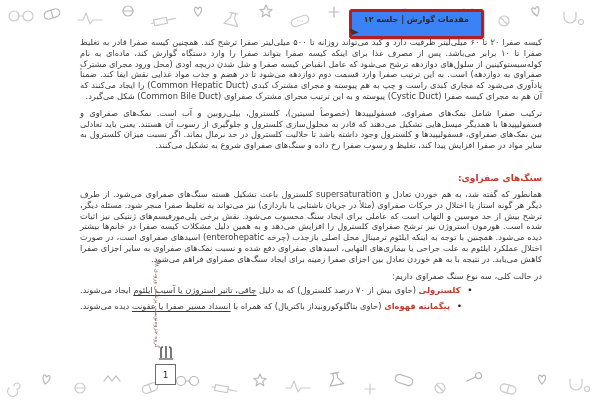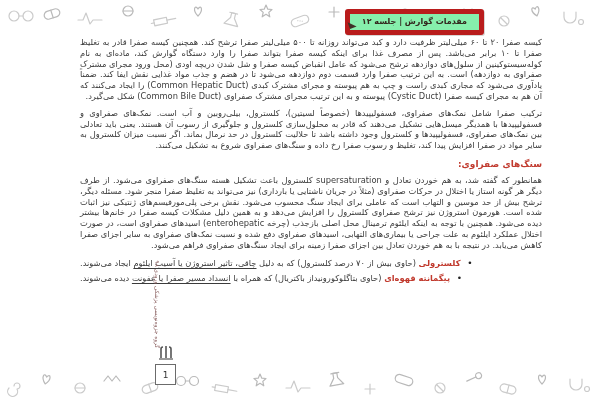--- a/index.html
+++ b/index.html
@@ -8,41 +8,41 @@
     background:#ffffff;
     font-family:"DejaVu Sans", sans-serif;
   }
   .page{position:absolute;inset:0;background:#fff;}
   .doodle{position:absolute;left:0;width:600px;pointer-events:none;}
   .doodle.top{top:0;}
   .doodle.bottom{bottom:0;}
 
   .header-tab{
     position:absolute;top:9px;right:116px;
-    background:#86efac;border:5px solid #b91c1c;border-radius:3px;
-    padding:3px 12px 4px 12px;
+    background:#3b82f6;border:3px solid #b91c1c;border-radius:3px;
+    padding:3px 12px 12px 12px;
     font-size:8px;font-weight:bold;color:#33281e;direction:rtl;
     box-shadow:1px 1px 0 #3f322733;
   }
   .header-tab:after{
     content:"";position:absolute;left:-5px;bottom:-4px;
     border:5px solid transparent;border-top-color:#3f3227;
     transform:rotate(25deg);
   }
 
   .content{
     position:absolute;top:37px;right:58px;left:80px;
     direction:rtl;text-align:justify;
     color:#3b3b3b;font-size:8.3px;line-height:10.8px;
   }
   h2.sec{
     font-size:9px;line-height:11px;margin:0 0 5px 0;
     color:#c13a2e;font-weight:bold;text-align:right;
   }
-  h2.sec.second{margin-top:8px;}
+  h2.sec.second{margin-top:22px;}
   p.body{margin:0 0 6px 0;}
   p.intro{margin:4px 0 3px 0;text-align:right;}
   .bullets{margin:0;padding:0 14px 0 0;list-style:none;}
   .bullets li{margin:0 0 3.2px 0;line-height:12.5px;text-align:left;}
   .bullets li:before{content:"•";color:#222;margin-left:4px;font-size:9px;}
   .term{color:#c13a2e;font-weight:bold;}
   .ul{text-decoration:underline;text-underline-offset:1.5px;}
 
   .margin-col{position:absolute;pointer-events:none;}
   .v-credit{
@@ -199,20 +199,21 @@
   </div>
 
   <div class="content">
 
     <p class="body">کیسه صفرا ۲۰ تا ۶۰ میلی‌لیتر ظرفیت دارد و کبد می‌تواند روزانه تا ۵۰۰ میلی‌لیتر صفرا ترشح کند. همچنین کیسه صفرا قادر به تغلیظ صفرا تا ۱۰ برابر می‌باشد. پس از مصرف غذا برای اینکه کیسه صفرا بتواند صفرا را وارد دستگاه گوارش کند، ماده‌ای به نام کوله‌سیستوکینین از سلول‌های دوازدهه ترشح می‌شود که عامل انقباض کیسه صفرا و شل شدن دریچه اودی (محل ورود مجرای مشترک صفراوی به دوازدهه) است. به این ترتیب صفرا وارد قسمت دوم دوازدهه می‌شود تا در هضم و جذب مواد غذایی نقش ایفا کند. ضمناً یادآوری می‌شود که مجاری کبدی راست و چپ به هم پیوسته و مجرای مشترک کبدی (Common Hepatic Duct) را ایجاد می‌کنند که آن هم به مجرای کیسه صفرا (Cystic Duct) پیوسته و به این ترتیب مجرای مشترک صفراوی (Common Bile Duct) شکل می‌گیرد.</p>
     <p class="body">ترکیب صفرا شامل نمک‌های صفراوی، فسفولیپیدها (خصوصاً لسیتین)، کلسترول، بیلی‌روبین و آب است. نمک‌های صفراوی و فسفولیپیدها با همدیگر میسل‌هایی تشکیل می‌دهند که قادر به محلول‌سازی کلسترول و جلوگیری از رسوب آن هستند. یعنی باید تعادلی بین نمک‌های صفراوی، فسفولیپیدها و کلسترول وجود داشته باشد تا حلالیت کلسترول در حد نرمال بماند. اگر نسبت میزان کلسترول به سایر مواد در صفرا افزایش پیدا کند، تغلیظ و رسوب صفرا رخ داده و سنگ‌های صفراوی شروع به تشکیل می‌کنند.</p>
 
     <h2 class="sec second">سنگ‌های صفراوی:</h2>
     <p class="body">همانطور که گفته شد، به هم خوردن تعادل و supersaturation کلسترول باعث تشکیل هسته سنگ‌های صفراوی می‌شود. از طرف دیگر هر گونه استاز یا اختلال در حرکات صفراوی (مثلاً در جریان ناشتایی یا بارداری) نیز می‌تواند به تغلیظ صفرا منجر شود. مسئله دیگر، ترشح بیش از حد موسین و التهاب است که عاملی برای ایجاد سنگ محسوب می‌شود. نقش برخی پلی‌مورفیسم‌های ژنتیکی نیز اثبات شده است. هورمون استروژن نیز ترشح صفراوی کلسترول را افزایش می‌دهد و به همین دلیل مشکلات کیسه صفرا در خانم‌ها بیشتر دیده می‌شود. همچنین با توجه به اینکه ایلئوم ترمینال محل اصلی بازجذب (چرخه enterohepatic) اسیدهای صفراوی است، در صورت اختلال عملکرد ایلئوم به علت جراحی یا بیماری‌های التهابی، اسیدهای صفراوی دفع شده و نسبت نمک‌های صفراوی به سایر اجزای صفرا کاهش می‌یابد. در نتیجه با به هم خوردن تعادل بین اجزای صفرا زمینه برای ایجاد سنگ‌های صفراوی فراهم می‌شود.</p>
 
+    <p class="intro">در حالت کلی، سه نوع سنگ صفراوی داریم:</p>
 
     <ul class="bullets">
       <li>
         <span class="term">کلسترولی</span><span> (حاوی بیش از ۷۰ درصد کلسترول) که به دلیل </span><span class="ul">چاقی، تاثیر استروژن یا آسیب ایلئوم</span><span> ایجاد می‌شوند.</span>
       </li>
       <li>
         <span class="term">پیگمانته قهوه‌ای</span><span> (حاوی بتاگلوکورونیداز باکتریال) که همراه با </span><span class="ul">انسداد مسیر صفرا یا عفونت</span><span> دیده می‌شوند.</span>
       </li>
     </ul>
   </div>

